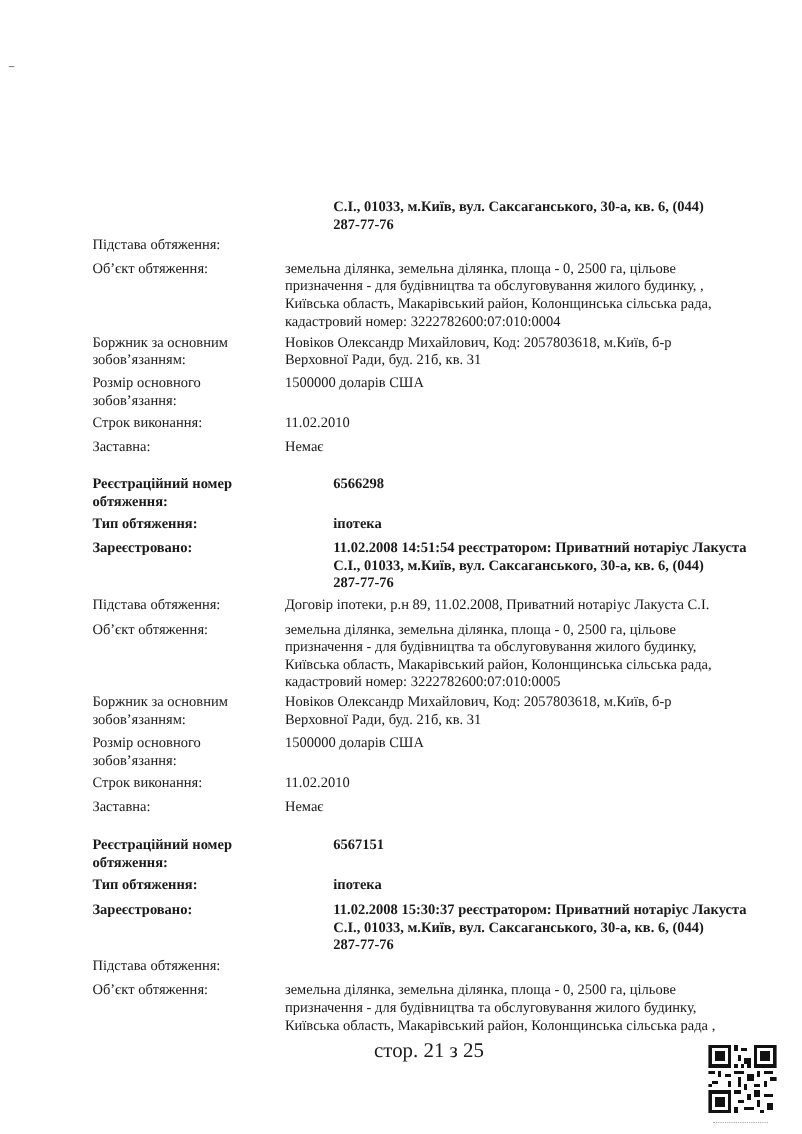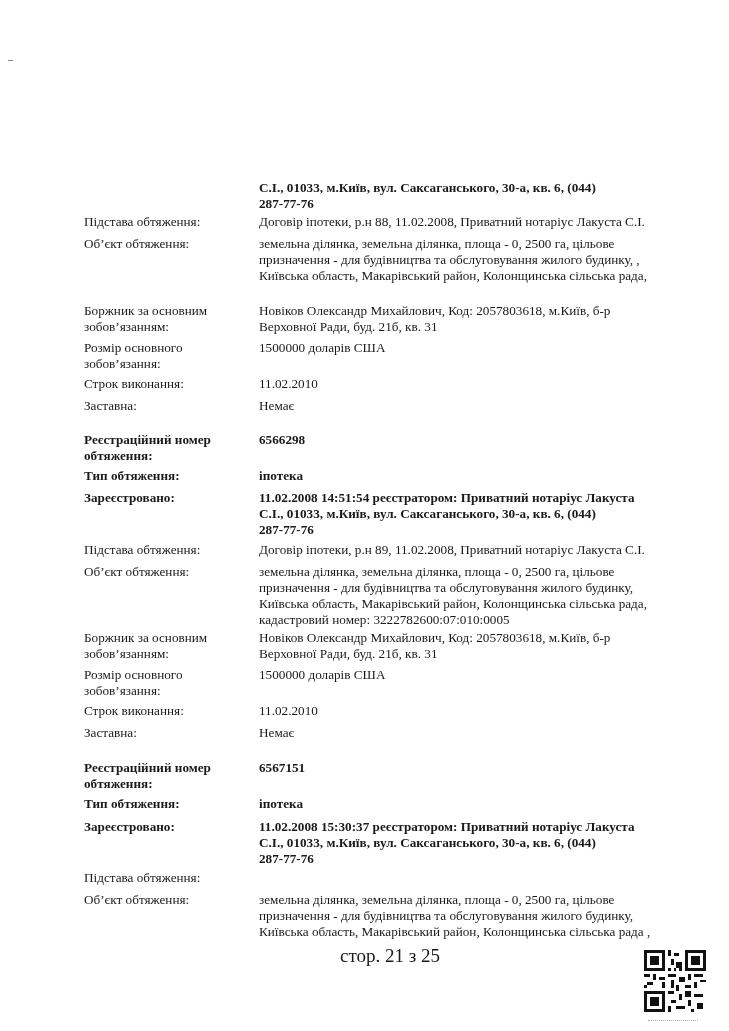--- a/index.html
+++ b/index.html
@@ -1,21 +1,21 @@
 <!DOCTYPE html>
 <html><head>
 <meta charset="utf-8">
 <style>
   html, body { margin: 0; padding: 0; background: #ffffff; }
   body { width: 729px; height: 1031px; position: relative; overflow: hidden;
          font-family: "Liberation Serif", serif; color: #1a1a1a; font-size: 13.2px; line-height: 16px; }
   .row { position: absolute; left: 68px; width: 620px; display: flex; }
   .lbl { width: 175px; flex: none; margin-left: 16px; }
   .val { flex: 1; }
-  .b { font-weight: bold; }
+  .b { font-weight: bold; gap: 44px; }
   .footer { position: absolute; left: 340px; top: 948px; font-size: 19px; }
   .qr { position: absolute; left: 644px; top: 950px; width: 62px; height: 62px; }
   .qr-caption { position: absolute; left: 648px; top: 1020px; width: 50px; height: 2px;
                 border-top: 1px dotted #aaa; }
   .mark { position: absolute; left: 8px; top: 60px; width: 5px; height: 1px; background: #888; }
 </style>
 </head>
 <body>
 
 <div class="mark"></div>
@@ -23,28 +23,28 @@
 <div class="row b" style="top:180px">
   <div class="lbl"></div>
   <div class="val">
       <div>С.І., 01033, м.Київ, вул. Саксаганського, 30-а, кв. 6, (044)</div>
       <div>287-77-76</div>
     </div>
 </div>
 
 <div class="row" style="top:214px">
   <div class="lbl">Підстава обтяження:</div>
-  <div class="val">Договір іпотеки, р.н 88, 11.02.2008, Приватний нотаріус Лакуста С.І.</div>
 </div>
 <div class="row" style="top:236px">
   <div class="lbl">Об’єкт обтяження:</div>
   <div class="val">
       <div>земельна ділянка, земельна ділянка, площа - 0, 2500 га, цільове</div>
       <div>призначення - для будівництва та обслуговування жилого будинку, ,</div>
       <div>Київська область, Макарівський район, Колонщинська сільська рада,</div>
+      <div>кадастровий номер: 3222782600:07:010:0004</div>
     </div>
 </div>
 <div class="row" style="top:303px">
   <div class="lbl">
       <div>Боржник за основним</div>
       <div>зобов’язанням:</div>
     </div>
   <div class="val">
       <div>Новіков Олександр Михайлович, Код: 2057803618, м.Київ, б-р</div>
       <div>Верховної Ради, буд. 21б, кв. 31</div>

